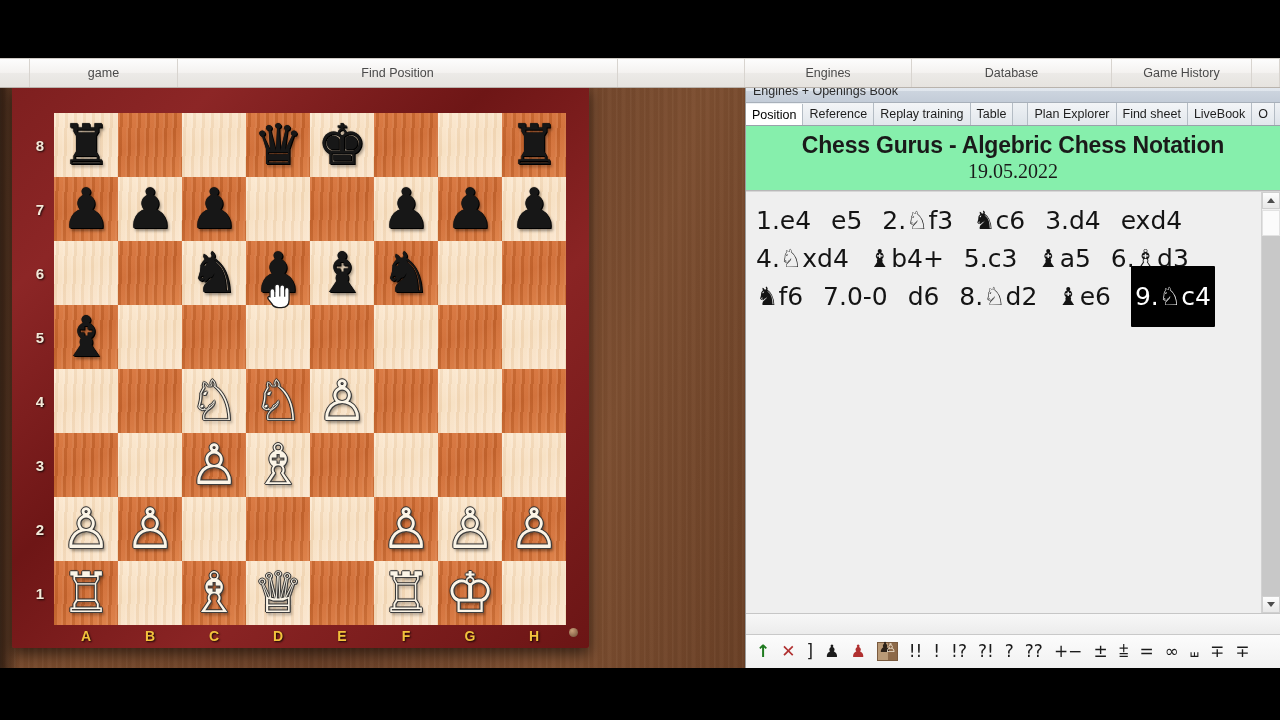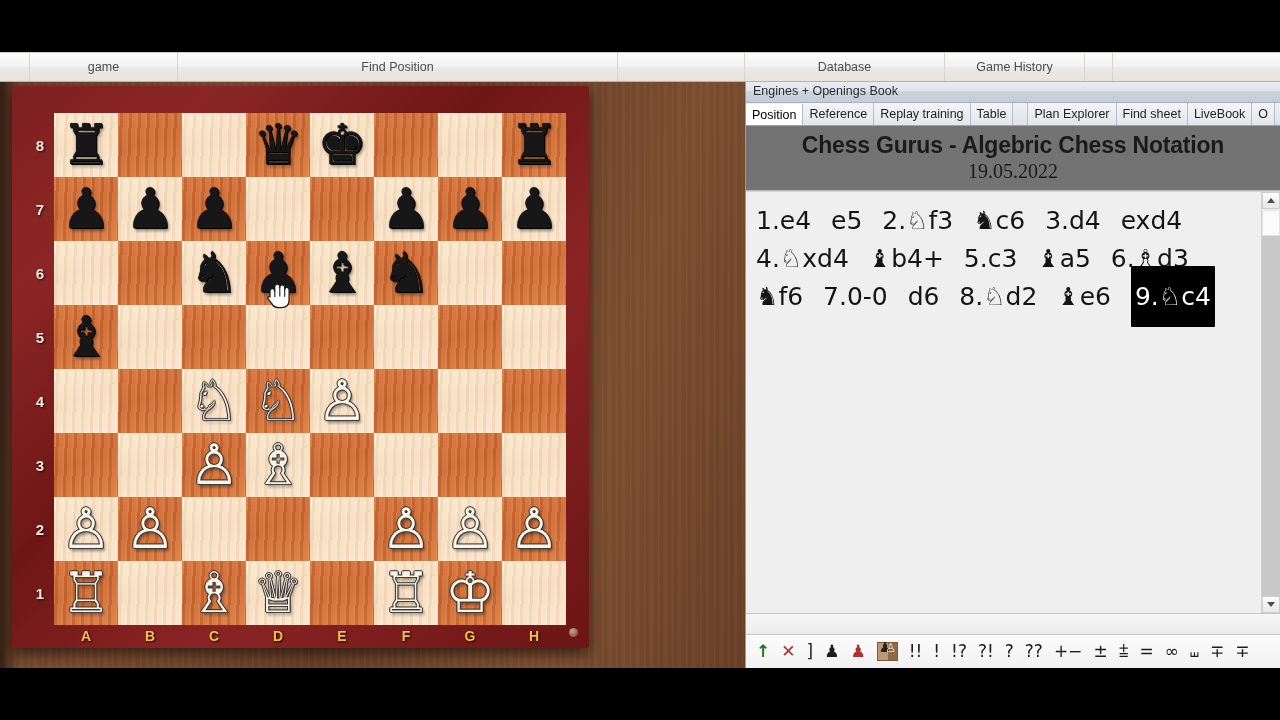--- a/index.html
+++ b/index.html
@@ -5,21 +5,21 @@
   html,body{margin:0;padding:0;background:#000;}
   body{width:1280px;height:720px;overflow:hidden;font-family:"Liberation Sans",sans-serif;}
   #app{position:relative;width:1280px;height:720px;background:#000;}
 
   
   .letterbox{position:absolute;left:0;width:1280px;background:#000;z-index:60;}
   .lb-top{top:0;height:46px;}
   .lb-bottom{top:668px;height:52px;}
 
   
-  .topbar{position:absolute;left:0;top:52px;width:1280px;height:28px;
+  .topbar{position:absolute;left:0;top:58px;width:1280px;height:28px;
           background:linear-gradient(to bottom,#fdfdfd 0%,#f4f2f0 48%,#eceae7 52%,#e6e3df 100%);
           border-top:1px solid #cfcac4;border-bottom:1px solid #b9b3ac;display:flex;z-index:30;}
   .topbar-item{height:100%;display:flex;align-items:center;justify-content:center;
                font-size:12.5px;color:#4a4a4a;border-right:1px solid #d8d4cf;
                box-sizing:border-box;white-space:nowrap;}
 
   
   .desk{position:absolute;left:0;top:80px;width:745px;height:588px;
         background:
           repeating-linear-gradient(90deg, rgba(255,255,255,.030) 0px, rgba(255,255,255,.030) 1px, rgba(0,0,0,.035) 2px, rgba(0,0,0,.035) 5px, rgba(255,255,255,.020) 6px, rgba(255,255,255,.020) 9px, rgba(0,0,0,.025) 10px, rgba(0,0,0,.025) 14px),
@@ -65,21 +65,21 @@
                border-bottom:1px solid #a8b0ba;display:flex;align-items:center;padding-left:7px;
                font-size:12.5px;color:#2b2b2b;box-sizing:border-box;}
   .tabbar{height:23px;background:linear-gradient(to bottom,#eef1f4,#dde3e9);display:flex;align-items:flex-end;
           border-bottom:1px solid #9aa2ab;box-sizing:border-box;overflow:hidden;}
   .tab{height:22px;display:flex;align-items:center;padding:0 6px;font-size:12.5px;color:#1e1e1e;
        border-right:1px solid #b4bcc4;background:linear-gradient(to bottom,#f3f5f7,#e2e7ec);
        white-space:nowrap;box-sizing:border-box;}
   .tab.active{background:#ffffff;border-bottom:1px solid #ffffff;margin-bottom:-1px;color:#000;}
   .tab.gap{margin-left:14px;border-left:1px solid #b4bcc4;}
 
-  .header-box{background:#737373;border-bottom:1px solid #b8b8b8;padding:6px 0 7px 0;text-align:center;}
+  .header-box{background:#86efac;border-bottom:1px solid #b8b8b8;padding:6px 0 7px 0;text-align:center;}
   .hdr-title{font-size:23px;font-weight:bold;color:#1a1a1a;letter-spacing:-.2px;}
   .hdr-date{font-size:20px;color:#1a1a1a;margin-top:1px;font-family:Liberation Serif, serif;}
 
   .notation-wrap{flex:1;display:flex;background:#efefef;overflow:hidden;position:relative;
                  border-top:1px solid #d6d6d6;}
   .notation{flex:1;padding:10px 8px 0 10px;font-size:25px;line-height:1.52;color:#141414;
             font-family:"DejaVu Sans",sans-serif;word-spacing:2px;}
   .mv{white-space:nowrap;}
   .mv.sel{background:#000;color:#fff;padding:16px 4px;border-radius:1px;}
 
@@ -110,20 +110,21 @@
 <div id="app">
 
   <div class="letterbox lb-top"></div>
   <div class="letterbox lb-bottom"></div>
 
   <div class="topbar" id="topbar">
       <div class="topbar-item" style="width: 30px;"></div>
       <div class="topbar-item" style="width: 148px;">game</div>
       <div class="topbar-item" style="width: 440px;">Find Position</div>
       <div class="topbar-item" style="width: 127px;"></div>
+      <div class="topbar-item" style="width: 167px;">Engines</div>
       <div class="topbar-item" style="width: 200px;">Database</div>
       <div class="topbar-item" style="width: 140px;">Game History</div>
       <div class="topbar-item" style="width: 28px;"></div>
     </div>
 
   <div class="desk"></div>
   <div class="desk-shadow"></div>
 
   <div class="board-frame">
     <div id="rank-labels">

